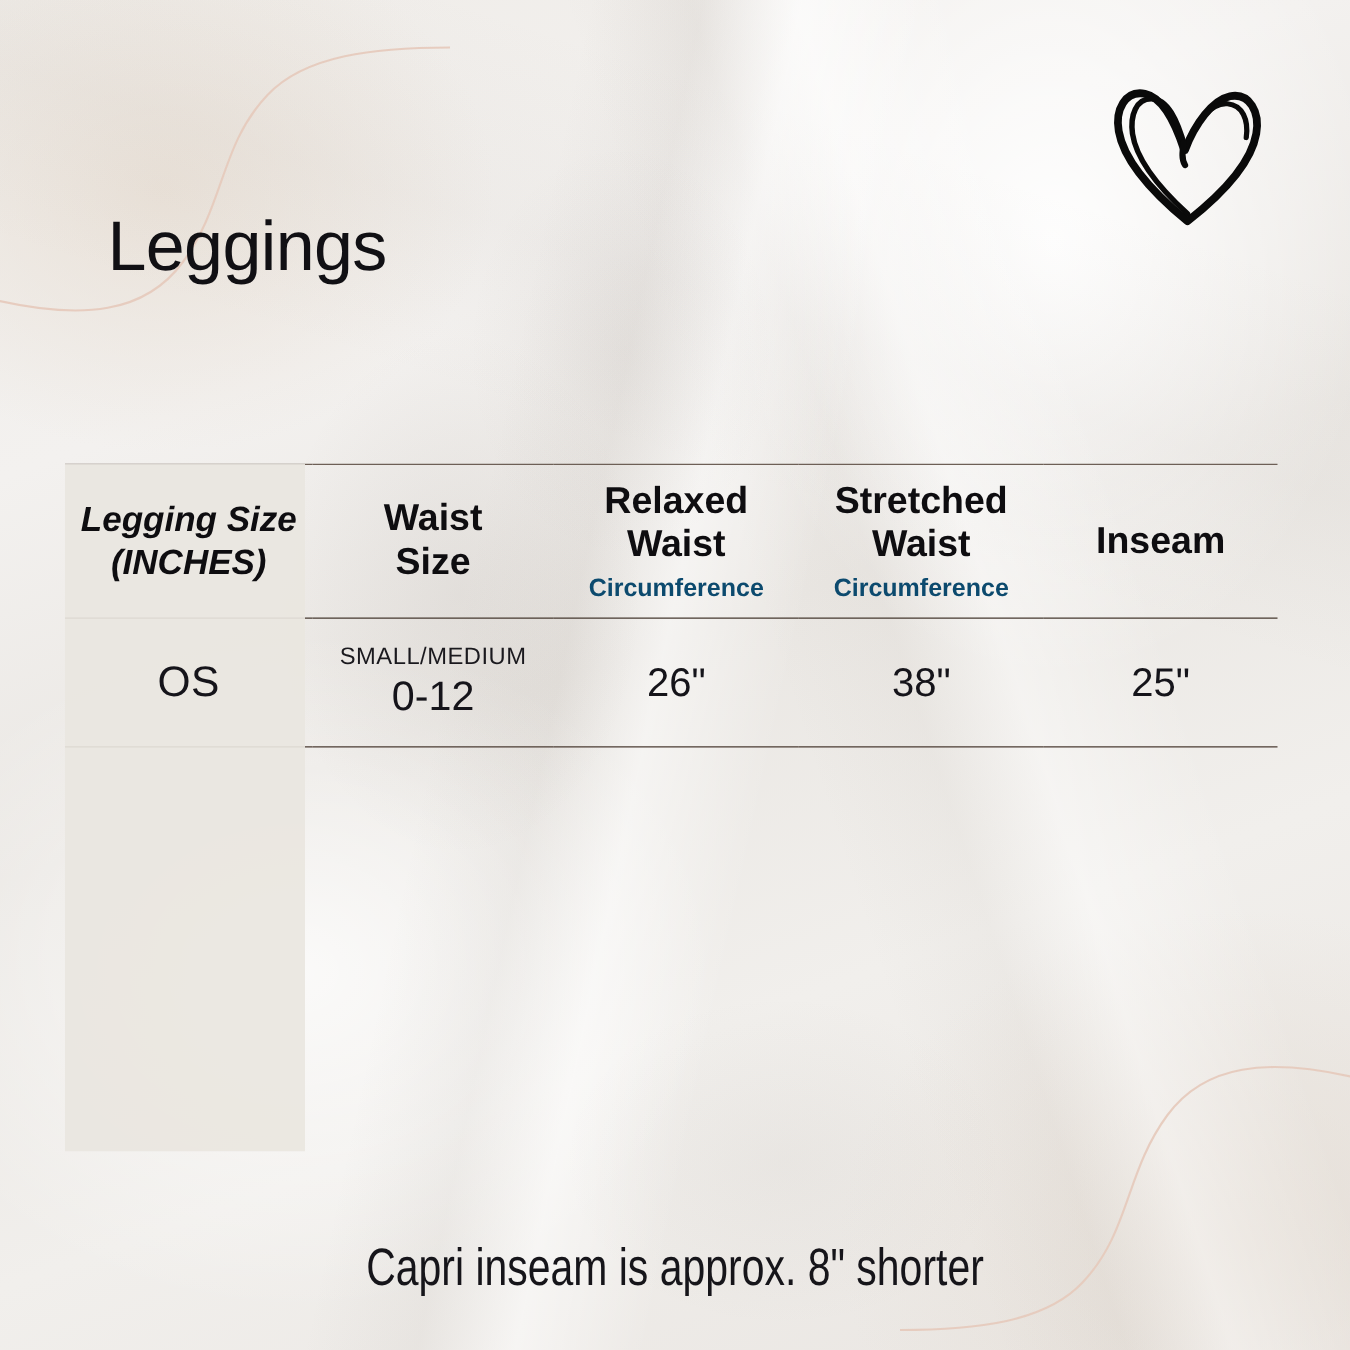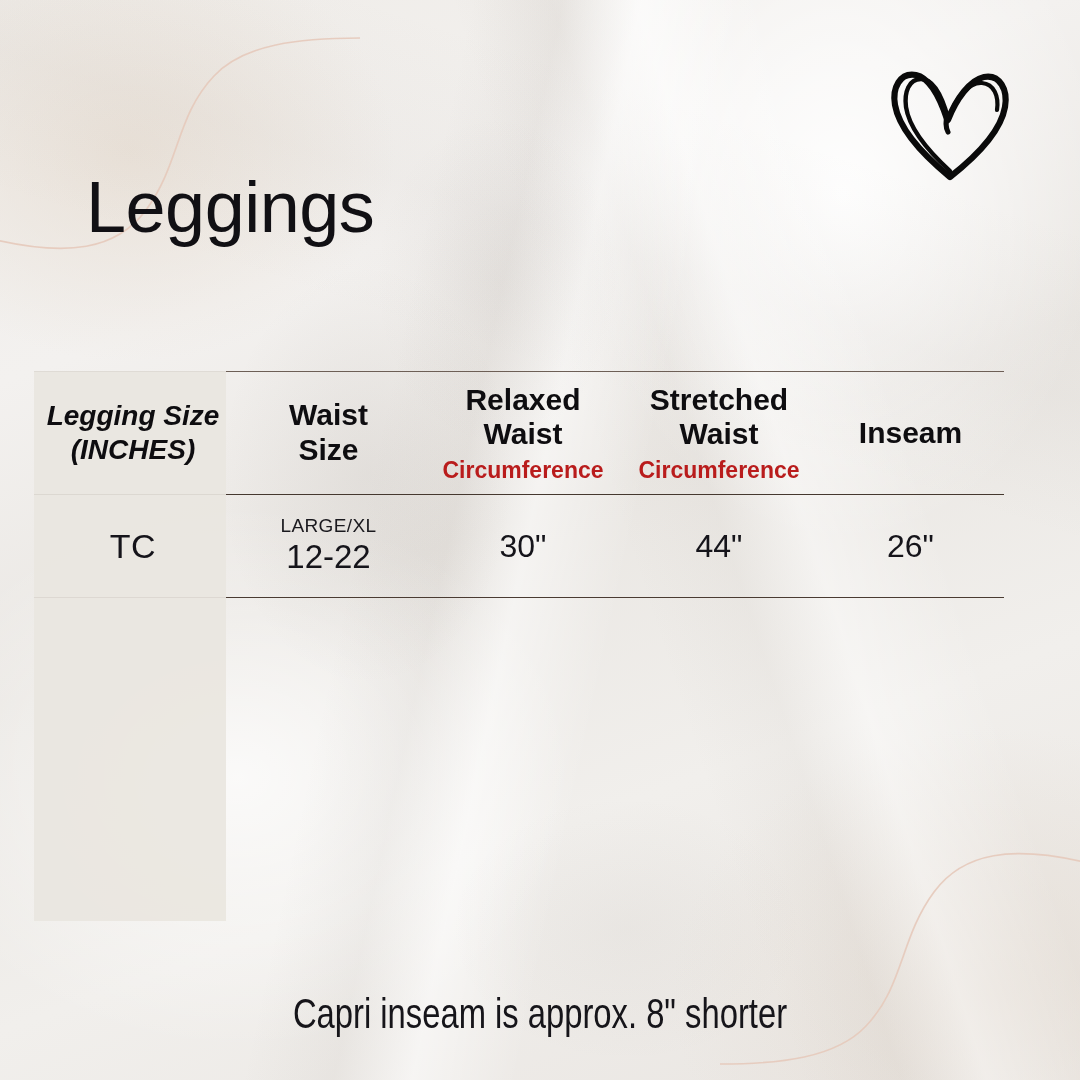--- a/index.html
+++ b/index.html
@@ -49,32 +49,32 @@
   
   .heart-icon{
     position:absolute; left:884px; top:58px;
     width:132px; height:128px;
   }
 
   
   .title{
     position:absolute; left:86px; top:160px;
     width:640px;
-    font-size:72px;
+    font-size:56px;
     font-weight:400;
     line-height:1.32;
     letter-spacing:-0.5px;
     color:#111014;
   }
   .title-line{ display:block; white-space:nowrap; }
 
   
   .table-wrap{
     position:absolute;
-    left:34px; top:371px;
+    left:52px; top:371px;
     width:970px;
   }
   table.size-table{
     width:100%;
     border-collapse:collapse;
     table-layout:fixed;
   }
   table.size-table col.c0{ width:198px; }
   table.size-table col.c1{ width:193px; }
   table.size-table col.c2{ width:196px; }
@@ -114,24 +114,24 @@
     font-weight:700;
     font-style:italic;
     font-size:28px;
     line-height:1.2;
     color:#0e0d10;
     display:block;
   }
   .th-sub{
     display:block;
     font-weight:700;
-    font-size:23px;
+    font-size:20px;
     line-height:1.1;
     margin-top:6px;
-    color:#b91c1c;
+    color:#0c4a6e;
   }
 
   tbody tr{ height:103px; }
   tbody td{ border-bottom:1.4px solid #55463c; }
   tbody tr:last-child td{ border-bottom:1.6px solid #4a3b32; }
 
   .cell-size{
     font-size:34px;
     font-weight:400;
     color:#15141a;
@@ -232,28 +232,28 @@
             <span class="th-main">Waist</span>
             <span class="th-sub">Circumference</span>
           </th>
           <th>
             <span class="th-main">Inseam</span>
           </th>
         </tr>
       </thead>
       <tbody>
         <tr>
-          <td class="cell-size">TC</td>
+          <td class="cell-size">OS</td>
           <td>
-            <span class="cell-range-small">LARGE/XL</span>
-            <span class="cell-range-big">12-22</span>
+            <span class="cell-range-small">SMALL/MEDIUM</span>
+            <span class="cell-range-big">0-12</span>
           </td>
-          <td class="cell-meas">30"</td>
-          <td class="cell-meas">44"</td>
           <td class="cell-meas">26"</td>
+          <td class="cell-meas">38"</td>
+          <td class="cell-meas">25"</td>
         </tr>
       </tbody>
     </table>
   </div>
 
   <div class="footer-note">Capri inseam is approx. 8" shorter</div>
 
 </div>
 
 </body></html>

